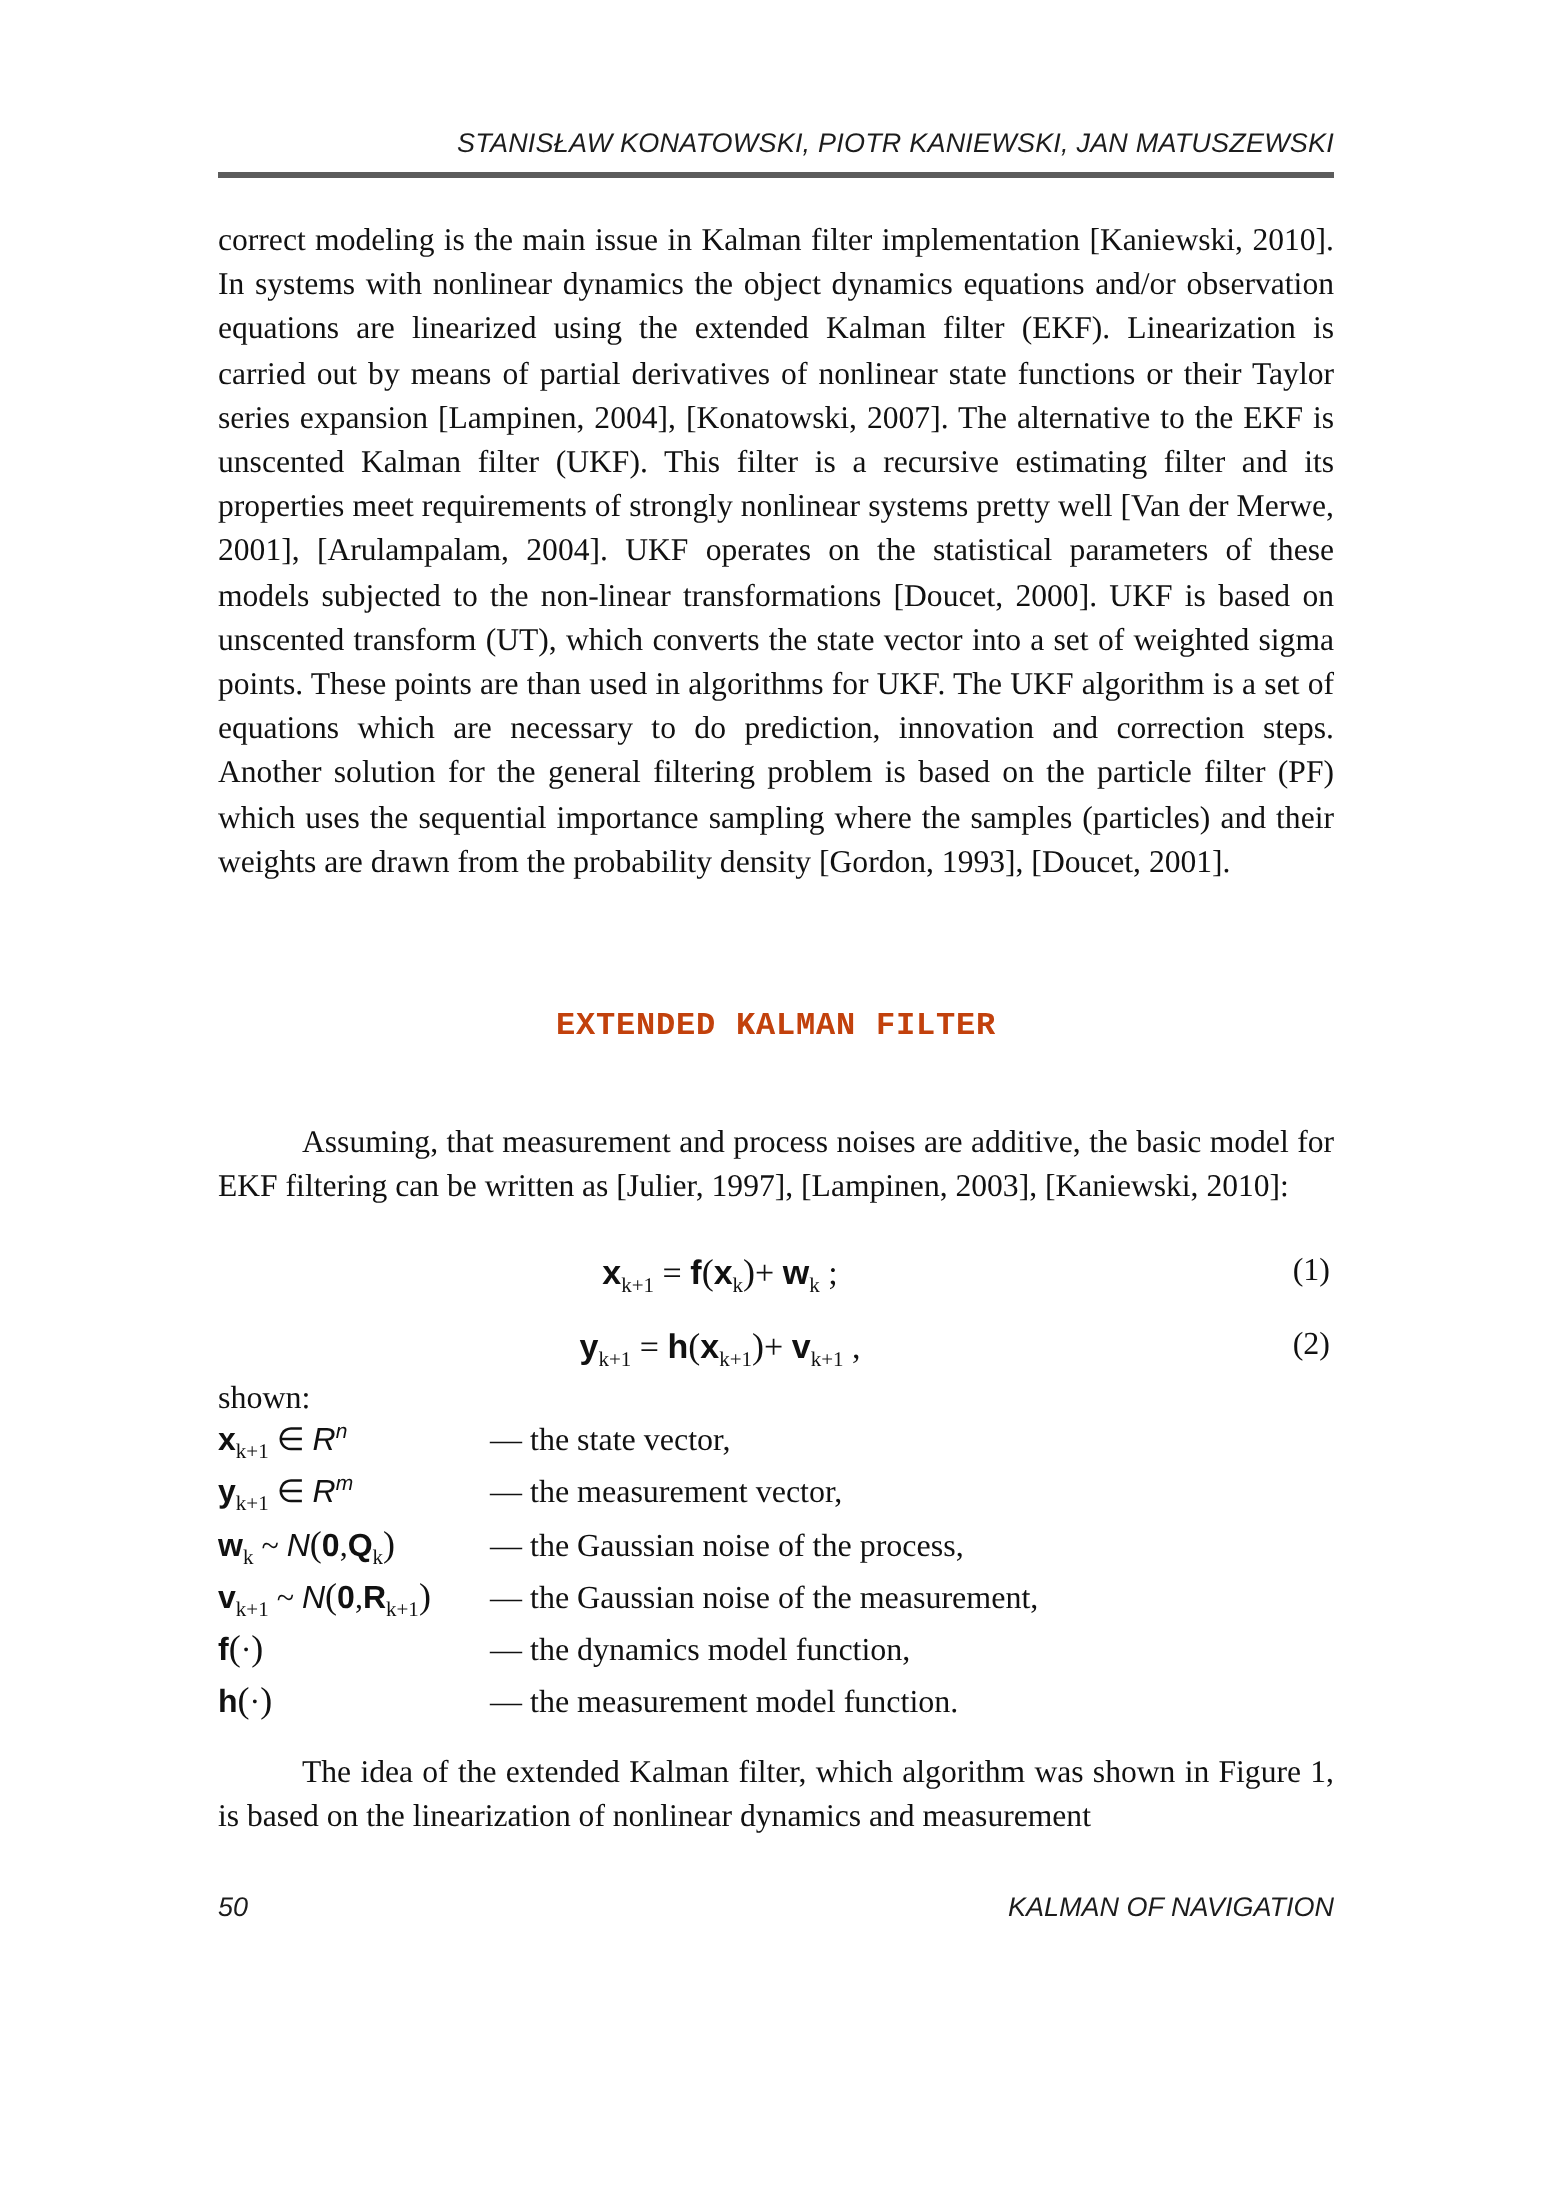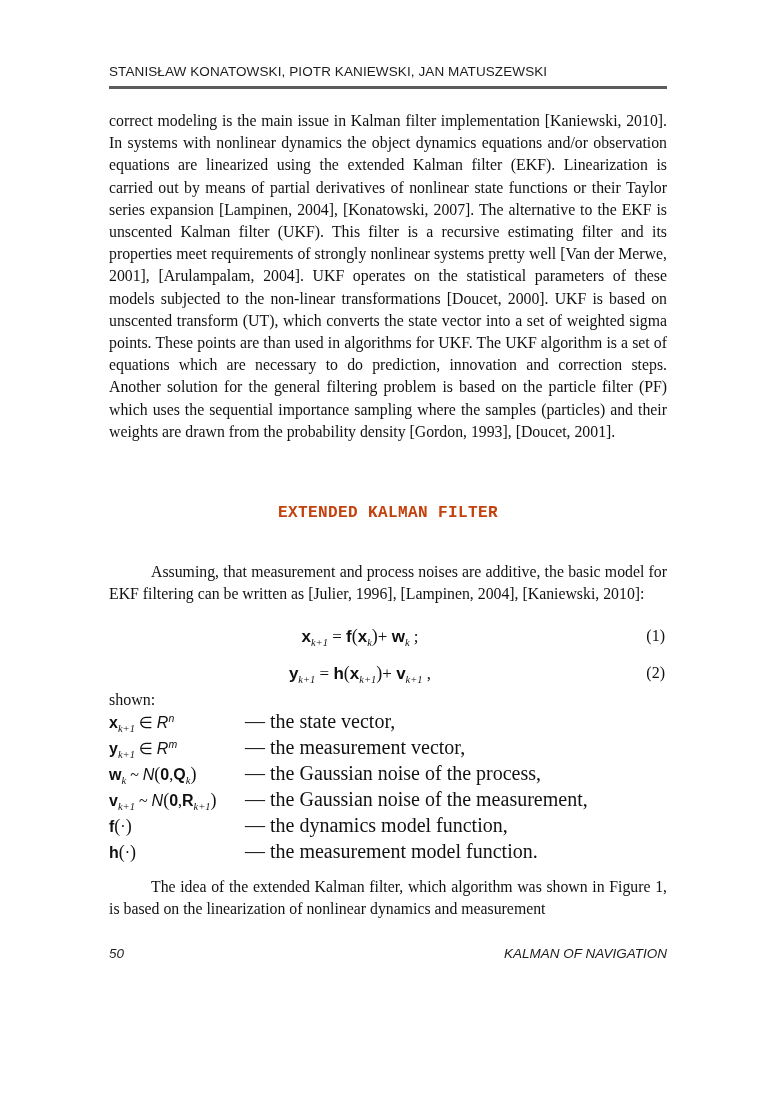--- a/index.html
+++ b/index.html
@@ -7,21 +7,23 @@
     position:relative;
     width:775px;height:1102px;
     background:#ffffff;
     font-family:"Liberation Serif",serif;
     color:#111111;
     overflow:hidden;
   }
   
   .running-header{
     position:absolute;left:109px;top:64px;width:558px;
+    text-align:right;
     font-family:"Liberation Sans",sans-serif;
+    font-style:italic;
     font-size:13.5px;
     letter-spacing:0.1px;
     color:#1c1c1c;
     padding-bottom:16px;
   }
   .header-rule{
     position:absolute;left:109px;top:86px;width:558px;height:3px;
     background:#5c5c5c;
   }
   
@@ -50,31 +52,31 @@
     transform:translateX(-28px);
     font-size:17px;
     white-space:nowrap;
   }
   .eq-num{
     position:absolute;right:2px;top:1px;
     font-size:16px;
   }
   
   .tk-bv{font-family:"Liberation Sans",sans-serif;font-weight:700;font-style:normal;}
-  .tk-sub{font-family:"Liberation Serif",serif;font-style:italic;font-size:10.5px;vertical-align:-4px;}
+  .tk-sub{font-family:"Liberation Serif",serif;font-size:10.5px;vertical-align:-4px;}
   .tk-op{font-family:"Liberation Serif","DejaVu Sans",serif;}
   .tk-par{font-family:"Liberation Serif",serif;font-size:18px;}
   .tk-iv{font-family:"Liberation Sans",sans-serif;font-style:italic;font-weight:400;}
   .tk-sup{font-family:"Liberation Sans",sans-serif;font-style:italic;font-size:10.5px;vertical-align:6px;}
   
   .where-label{font-size:16px;}
   .def-list{position:absolute;left:109px;top:710px;width:558px;}
   .def-row{display:flex;align-items:baseline;height:26px;}
   .def-term{width:136px;font-size:16px;white-space:nowrap;}
-  .def-desc{font-size:20px;}
+  .def-desc{font-size:16px;}
   
   .page-footer{
     position:absolute;left:109px;top:946px;width:558px;
     display:flex;justify-content:space-between;
     font-family:"Liberation Sans",sans-serif;
     font-style:italic;
     font-size:13.5px;
     color:#1c1c1c;
   }
 </style>
@@ -88,21 +90,21 @@
   </div>
   <div class="header-rule"></div>
 
   <div class="blk" style="top:110px">
     <p class="para">correct modeling is the main issue in Kalman filter implementation [Kaniewski, 2010]. In systems with nonlinear dynamics the object dynamics equations and/or observation equations are linearized using the extended Kalman filter (EKF). Linearization is carried out by means of partial derivatives of nonlinear state functions or their Taylor series expansion [Lampinen, 2004], [Konatowski, 2007]. The alternative to the EKF is unscented Kalman filter (UKF). This filter is a recursive estimating filter and its properties meet requirements of strongly nonlinear systems pretty well [Van der Merwe, 2001], [Arulampalam, 2004]. UKF operates on the statistical parameters of these models subjected to the non-linear transformations [Doucet, 2000]. UKF is based on unscented transform (UT), which converts the state vector into a set of weighted sigma points. These points are than used in algorithms for UKF. The UKF algorithm is a set of equations which are necessary to do prediction, innovation and correction steps. Another solution for the general filtering problem is based on the particle filter (PF) which uses the sequential importance sampling where the samples (particles) and their weights are drawn from the probability density [Gordon, 1993], [Doucet, 2001].</p>
   </div>
 
   <div class="section-heading">EXTENDED KALMAN FILTER</div>
 
   <div class="blk" style="top:561px">
-    <p class="para indent">Assuming, that measurement and process noises are additive, the basic model for EKF filtering can be written as [Julier, 1996], [Lampinen, 2004], [Kaniewski, 2010]:</p>
+    <p class="para indent">Assuming, that measurement and process noises are additive, the basic model for EKF filtering can be written as [Julier, 1997], [Lampinen, 2003], [Kaniewski, 2010]:</p>
   </div>
 
   <div class="eq-row" style="top:626px">
     <span class="eq-body"><span class="tk-bv">x</span><span class="tk-sub">k+1</span><span class="tk-op"> = </span><span class="tk-bv">f</span><span class="tk-par">(</span><span class="tk-bv">x</span><span class="tk-sub">k</span><span class="tk-par">)</span><span class="tk-op">+ </span><span class="tk-bv">w</span><span class="tk-sub">k</span><span class="tk-op"> ;</span></span>
     <span class="eq-num">(1)</span>
   </div>
   <div class="eq-row" style="top:663px">
     <span class="eq-body"><span class="tk-bv">y</span><span class="tk-sub">k+1</span><span class="tk-op"> = </span><span class="tk-bv">h</span><span class="tk-par">(</span><span class="tk-bv">x</span><span class="tk-sub">k+1</span><span class="tk-par">)</span><span class="tk-op">+ </span><span class="tk-bv">v</span><span class="tk-sub">k+1</span><span class="tk-op"> ,</span></span>
     <span class="eq-num">(2)</span>
   </div>

